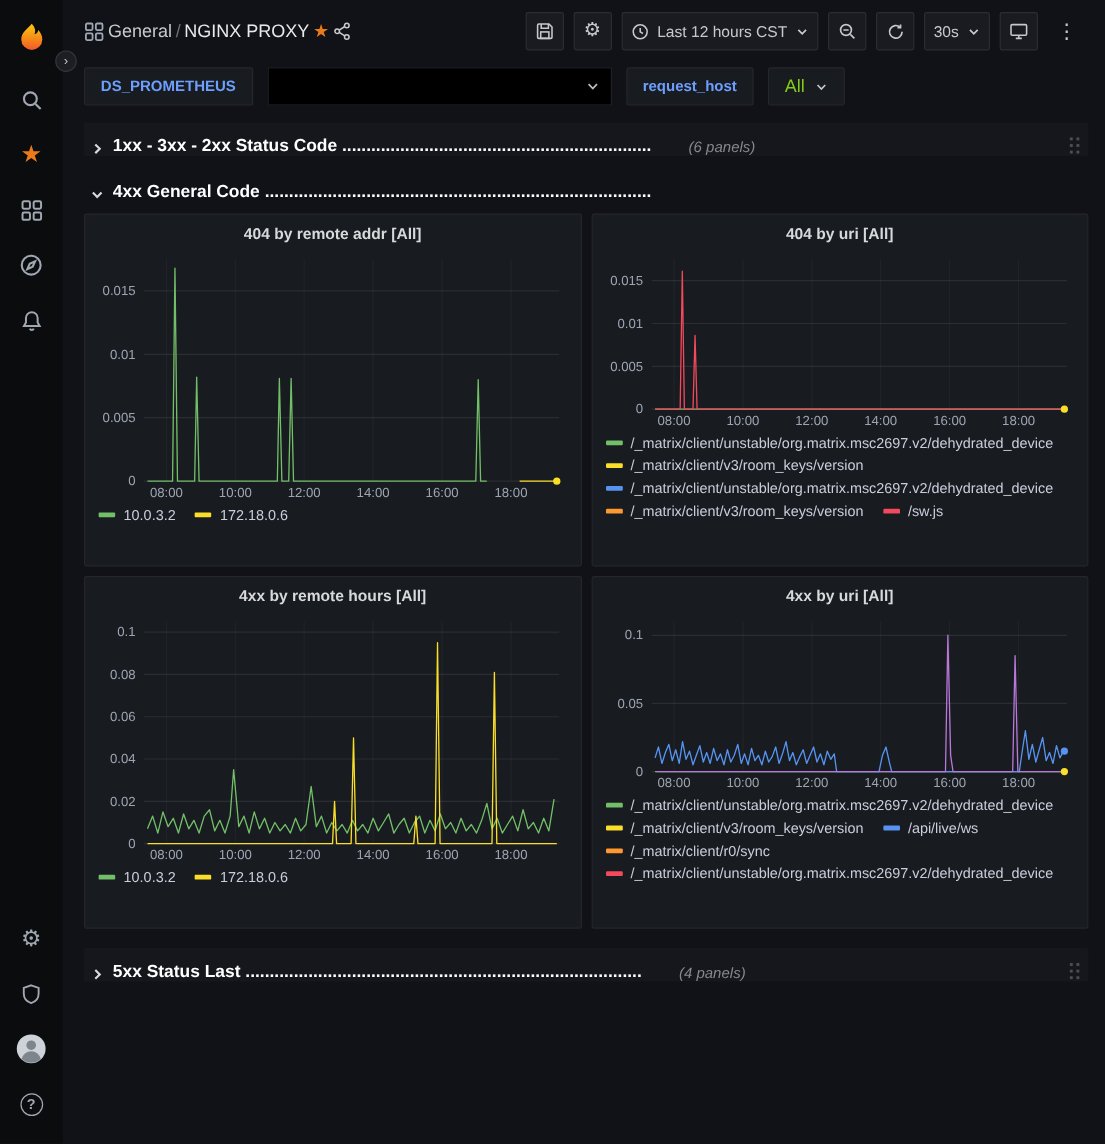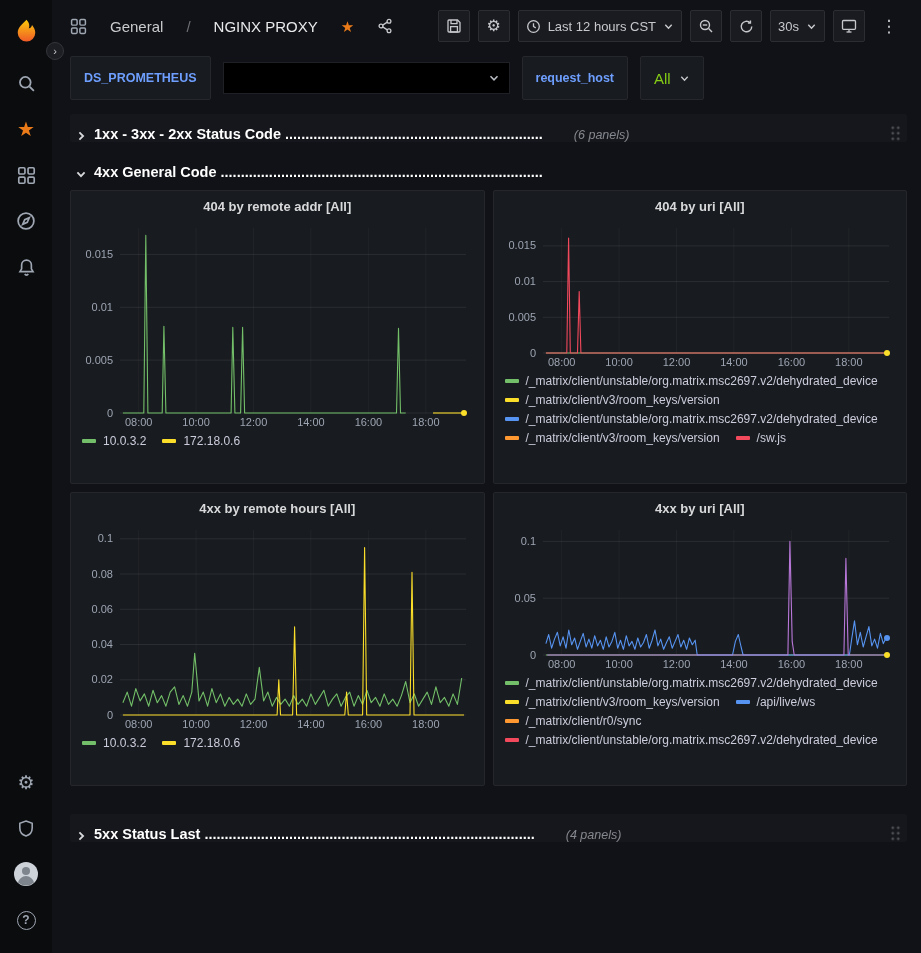--- a/index.html
+++ b/index.html
@@ -10,44 +10,44 @@
   .side-btn{width:52px;height:46px;display:flex;align-items:center;justify-content:center;color:#9fa7b3;cursor:pointer}
   .side-btn svg{display:block}
   .side-spacer{flex:1}
   .logo-wrap{width:52px;height:50px;display:flex;align-items:center;justify-content:center;margin-bottom:4px}
   .expand-pill{position:absolute;left:46px;top:42px;width:18px;height:18px;border-radius:50%;background:#1d1e24;border:1px solid #34353b;color:#c7c8cc;display:flex;align-items:center;justify-content:center;z-index:30;font-size:11px}
   .gear-glyph{font-size:19px;line-height:1}
   .help-circle{width:19px;height:19px;border-radius:50%;border:1.6px solid #9fa7b3;display:flex;align-items:center;justify-content:center;font-size:12px;font-weight:700;color:#9fa7b3}
   
   .main{margin-left:52px;height:100%;display:flex;flex-direction:column}
   .topbar{height:52px;display:flex;align-items:center;padding:0 16px 0 18px;gap:8px;flex:0 0 auto}
-  .breadcrumb{display:flex;align-items:center;gap:23px;flex:1;min-width:0}
+  .breadcrumb{display:flex;align-items:center;gap:3px;flex:1;min-width:0}
   .crumb-section{color:#c9cacc;font-size:15px}
   .crumb-sep{color:#6e7076;font-size:15px}
   .crumb-title{color:#e8e9ea;font-size:15px}
   .star-glyph{font-size:15px;line-height:1}
   .tool-btn{height:32px;min-width:32px;border:1px solid #2c2d33;background:#1a1b20;border-radius:2px;color:#c7c8cc;display:inline-flex;align-items:center;justify-content:center;gap:7px;padding:0 7px;font-size:13px;cursor:pointer;white-space:nowrap}
   .tool-btn.noborder{border:none;background:transparent}
   .kebab-glyph{font-size:17px;color:#c7c8cc;line-height:1}
   
   .submenu{display:flex;align-items:center;gap:12px;padding:4px 16px 12px 18px;flex:0 0 auto}
-  .chip{height:44px;display:inline-flex;align-items:center;padding:12px 13px;background:#181b1f;border:1px solid #26272d;border-radius:2px;cursor:pointer}
+  .chip{height:32px;display:inline-flex;align-items:center;padding:12px 13px;background:#181b1f;border:1px solid #26272d;border-radius:2px;cursor:pointer}
   .chip.linktext{color:#6e9fff;font-size:12.5px;font-weight:600}
   .chip.valtext{color:#84cc16;font-size:15px;gap:8px}
   .var-black{width:287px;height:32px;background:#000;border:1px solid #1f2026;display:flex;align-items:center;justify-content:flex-end;padding:0 9px;cursor:pointer}
   .var-black .chev{color:#b8bcc3}
   
   .dash{flex:1;padding:2px 14px 0 18px;overflow:hidden}
   .row-header{height:28px;display:flex;align-items:flex-end;gap:7px;margin-bottom:10px;cursor:pointer;padding:0 6px 0 5px;border-radius:2px}
   .row-header.collapsed{background:#16171c}
   .row-chev{color:#d8d9da;display:flex;align-items:center}
   .row-title{font-size:14.5px;font-weight:700;color:#ffffff;white-space:nowrap;overflow:hidden;min-width:0;flex:0 1 auto}
   .row-count{font-size:12.5px;font-style:italic;color:#85888f;white-space:nowrap;margin-left:24px;flex:0 0 auto}
   .drag-handle{margin-left:auto;width:11px;height:17px;background-image:radial-gradient(circle,#4c4e55 1.2px,transparent 1.6px);background-size:5.5px 5.5px;background-position:0 0;flex:0 0 auto}
-  .panels-grid{display:grid;grid-template-columns:1fr 1fr;gap:8px;margin-bottom:28px}
+  .panels-grid{display:grid;grid-template-columns:1fr 1fr;gap:8px;margin-bottom:16px}
   .panel{background:#181b1f;border:1px solid #24262b;border-radius:2px;height:294px;display:flex;flex-direction:column;padding:3px 7px 4px;overflow:hidden}
   .panel-title{text-align:center;font-size:13px;font-weight:700;color:#d8d9da;padding:5px 0 4px;flex:0 0 auto;cursor:pointer}
   svg.chart{display:block;flex:0 0 auto}
   .legend{display:flex;flex-wrap:wrap;column-gap:16px;row-gap:5px;padding:4px 4px 0;overflow:hidden;align-content:flex-start;flex:1 1 auto}
   .legend-item{display:inline-flex;align-items:center;gap:7px;font-size:12px;color:#ccccdc;white-space:nowrap;max-width:100%;overflow:hidden;cursor:pointer}
   .legend-item i{width:14px;height:4px;border-radius:1px;flex:0 0 auto;display:inline-block}
   .tick{fill:#9da5b3;font-size:11px;font-family:"Liberation Sans",sans-serif}
   .grid{stroke:rgba(204,204,220,0.10);stroke-width:1}
   .vgrid{stroke:rgba(204,204,220,0.05)}
 </style>

